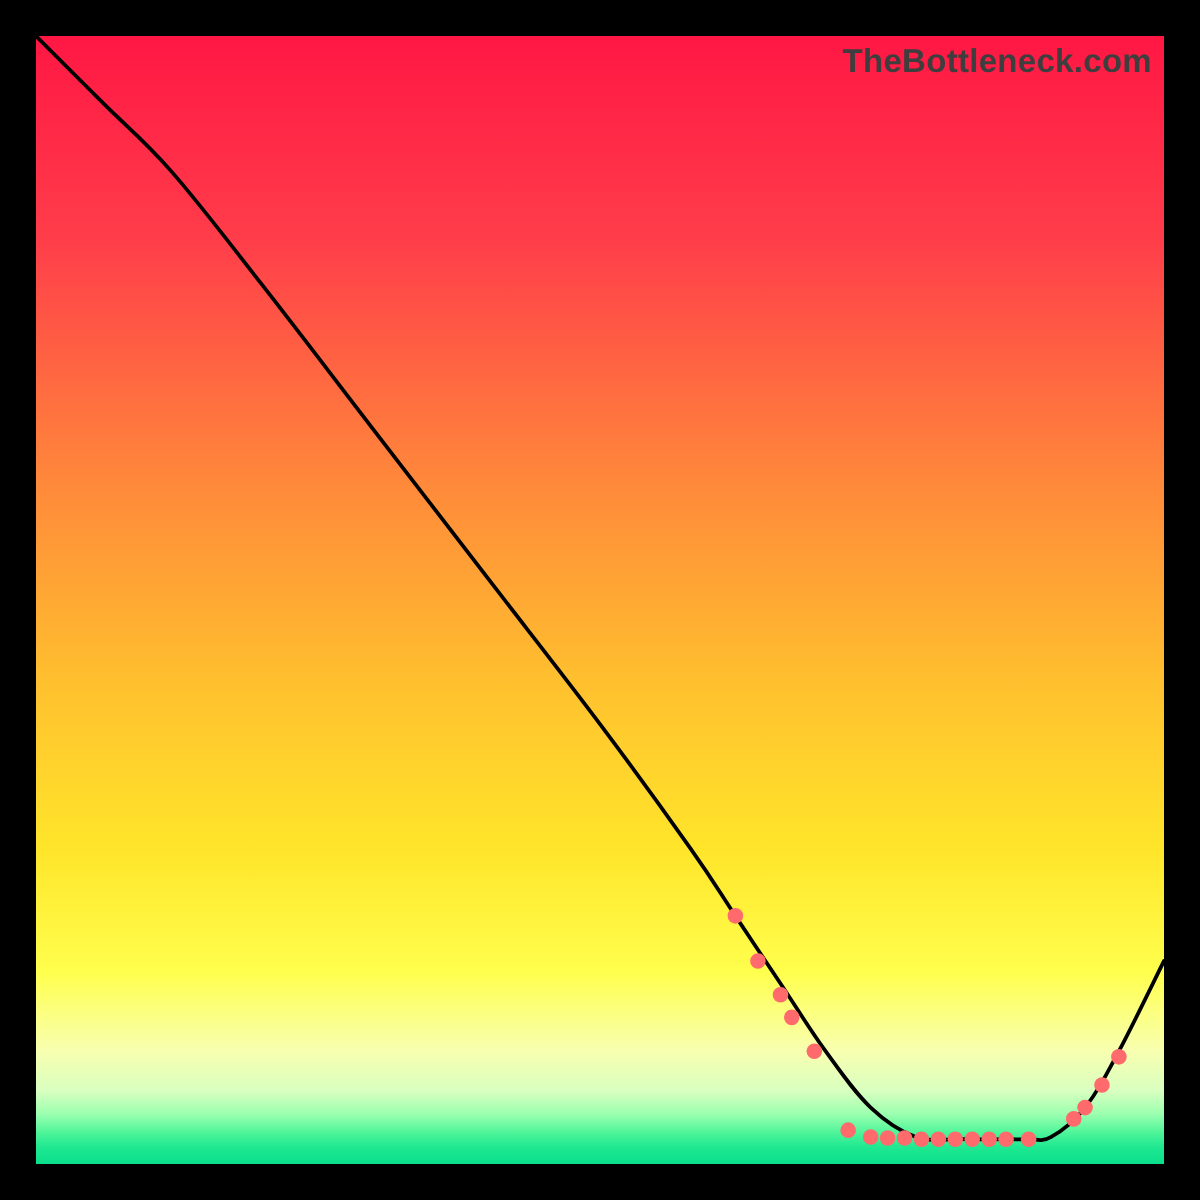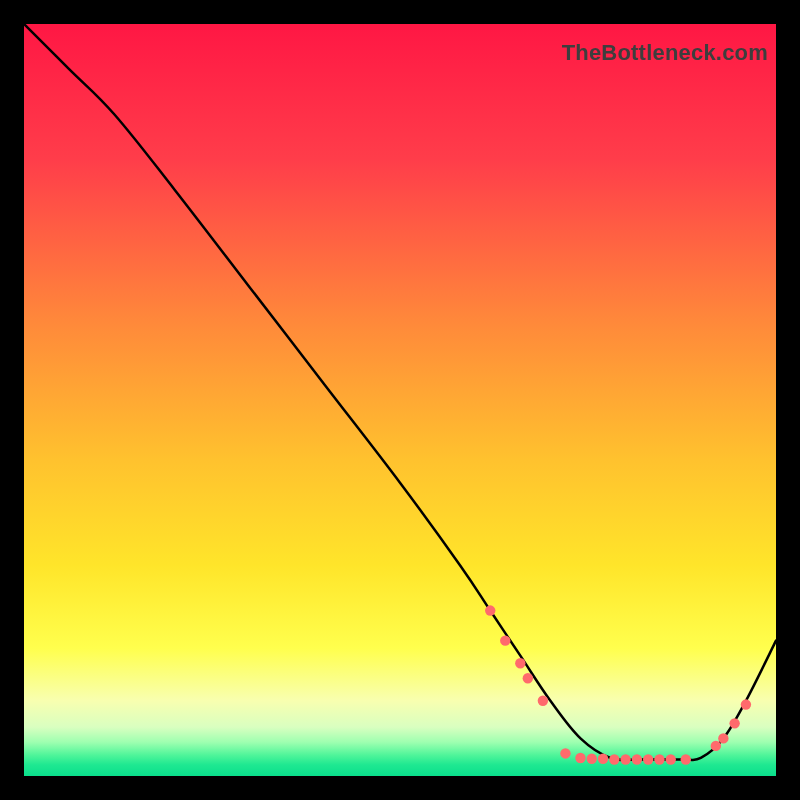--- a/index.html
+++ b/index.html
@@ -17,21 +17,21 @@
     width: 752px;
     height: 752px;
     overflow: hidden;
   }
   .gradient {
     position: absolute;
     inset: 0;
   }
   .watermark {
     position: absolute;
-    top: 16px;
+    top: 4px;
     right: 8px;
     font-family: Arial, Helvetica, sans-serif;
     font-size: 22px;
     font-weight: 600;
     color: #3e3e3e;
     letter-spacing: 0.2px;
   }
   svg.curve-layer {
     position: absolute;
     inset: 0;

